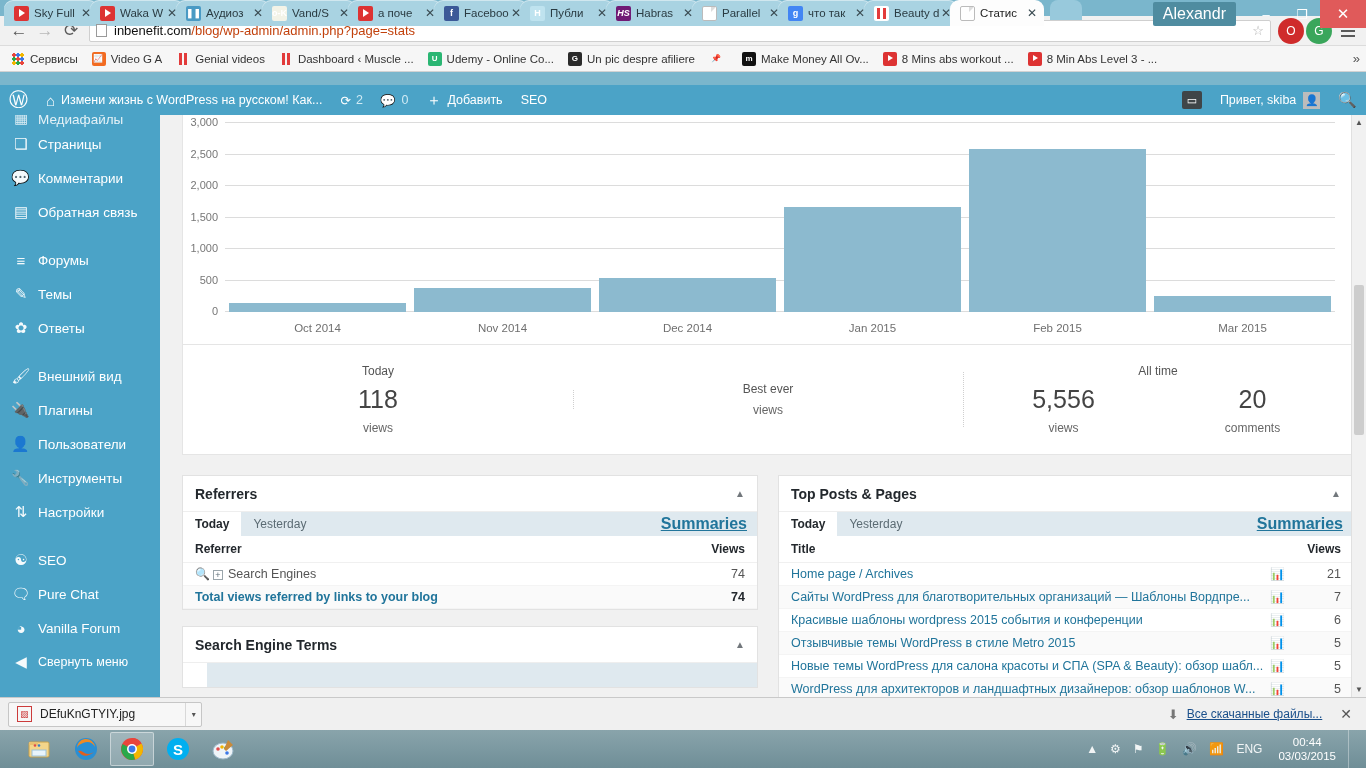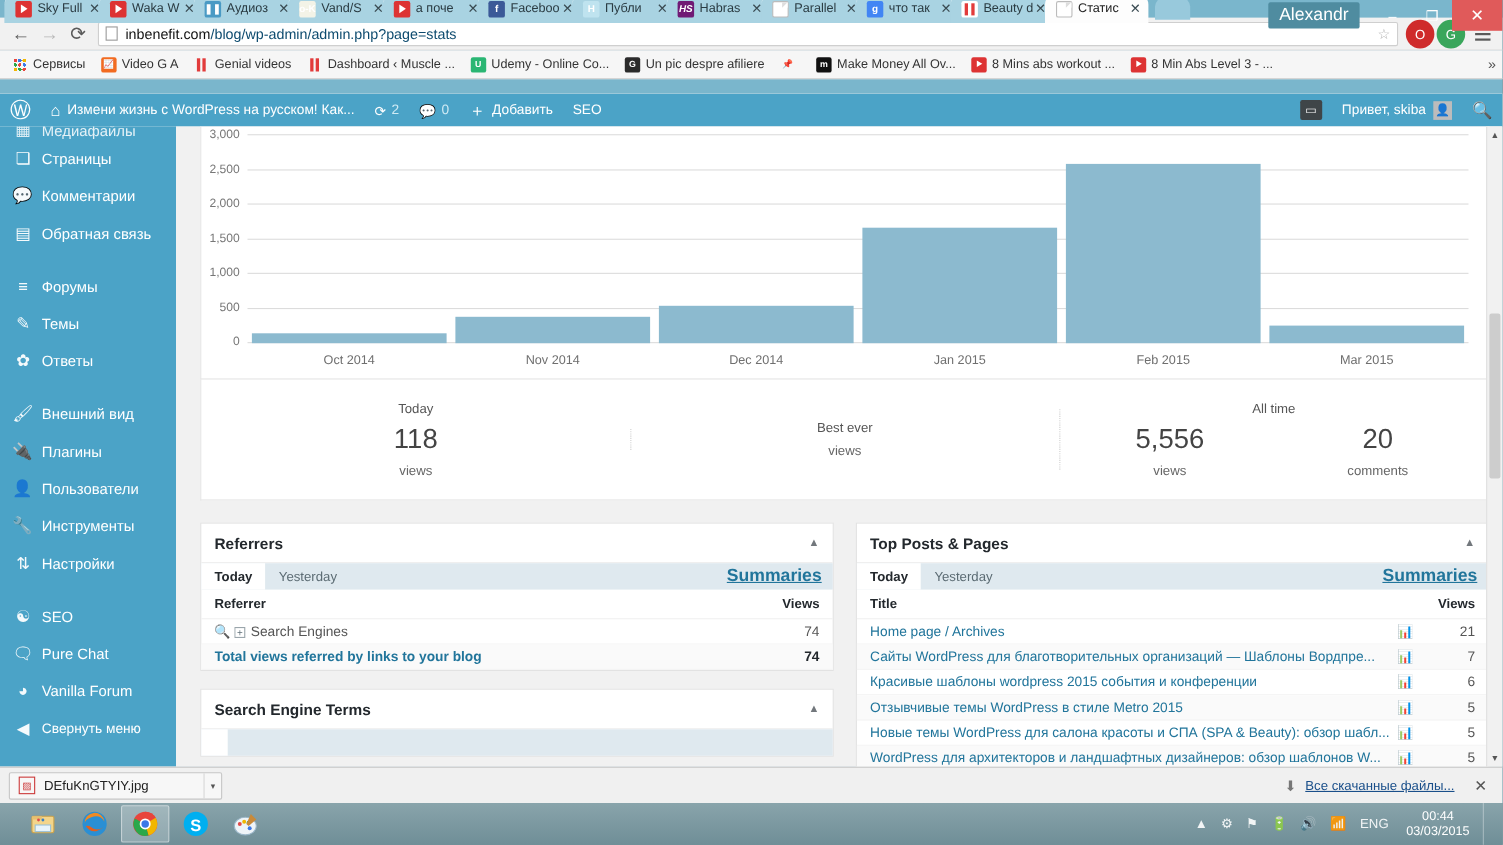--- a/index.html
+++ b/index.html
@@ -5,21 +5,21 @@
   * { box-sizing: border-box; margin: 0; padding: 0; }
   html, body {
     width: 1366px; height: 768px; overflow: hidden;
     font-family: "Liberation Sans", sans-serif;
     background: #6f8e97;
   }
   
   #chrome-window { width: 1366px; height: 730px; background: #7ab6cc; position: relative; }
 
   
-  #tab-strip { height: 16px; position: relative; display: flex; align-items: center; padding-left: 4px; }
+  #tab-strip { height: 16px; position: relative; display: flex; align-items: flex-start; padding-left: 4px; }
   .tab {
     position: relative; height: 26px; width: 94px; margin-right: -8px;
     display: flex; align-items: center; padding: 0 6px 0 10px;
     background: #a9d3e2; color: #2a3b42; font-size: 11.5px;
     border-radius: 9px 9px 0 0; box-shadow: inset 0 1px 0 rgba(255,255,255,.45);
     overflow: hidden; transform: skewX(0deg);
   }
   .tab.active { background: #fdfdfd; color: #222; z-index: 9; box-shadow: none; }
   .tab .favicon { width: 15px; height: 15px; flex: 0 0 15px; margin-right: 5px; border-radius: 2px;
     display: flex; align-items: center; justify-content: center; font-size: 9px; color: #fff; font-weight: bold; }
@@ -45,21 +45,21 @@
   .wb.close { background: #e05a5a; width: 46px; font-size: 15px; }
 
   
   #toolbar { height: 30px; background: #f1f1f1; display: flex; align-items: center; padding: 0 6px; border-bottom: 1px solid #dcdcdc; }
   .navbtn { width: 26px; height: 26px; display:flex; align-items:center; justify-content:center; color: #5a5a5a; font-size: 17px; }
   .navbtn.dim { color: #b8b8b8; }
   #omnibox { flex: 1 1 auto; height: 22px; background: #fff; border: 1px solid #cfcfcf; border-radius: 2px;
     display: flex; align-items: center; padding: 0 6px; margin: 0 5px; font-size: 13px; color: #222; }
   #page-icon { width: 11px; height: 13px; border: 1px solid #9a9a9a; margin-right: 7px; background:#fff; position:relative; }
   #url-text { color: #111; }
-  #url-text .dim { color: #0c4a6e; }
+  #url-text .dim { color: #c2410c; }
   #star-icon { margin-left: auto; color: #b0b0b0; font-size: 13px; }
   .tbicon { width: 26px; height: 26px; border-radius: 50%; margin-left: 2px; display:flex; align-items:center; justify-content:center; font-size:12px; color:#fff; }
   #ico-opera { background: #cf2b2b; }
   #ico-green { background: #3aa65b; }
   #menu-btn { width: 24px; display:flex; flex-direction:column; justify-content:center; align-items:center; gap:3px; margin-left:4px; }
   #menu-btn i { display:block; width:14px; height:2px; background:#5a5a5a; }
 
   
   #bookmarks { height: 26px; background: #f6f6f6; display: flex; align-items: center; padding: 0 4px;
     border-bottom: 1px solid #d2d2d2; font-size: 11.5px; color: #333; position: relative; }

